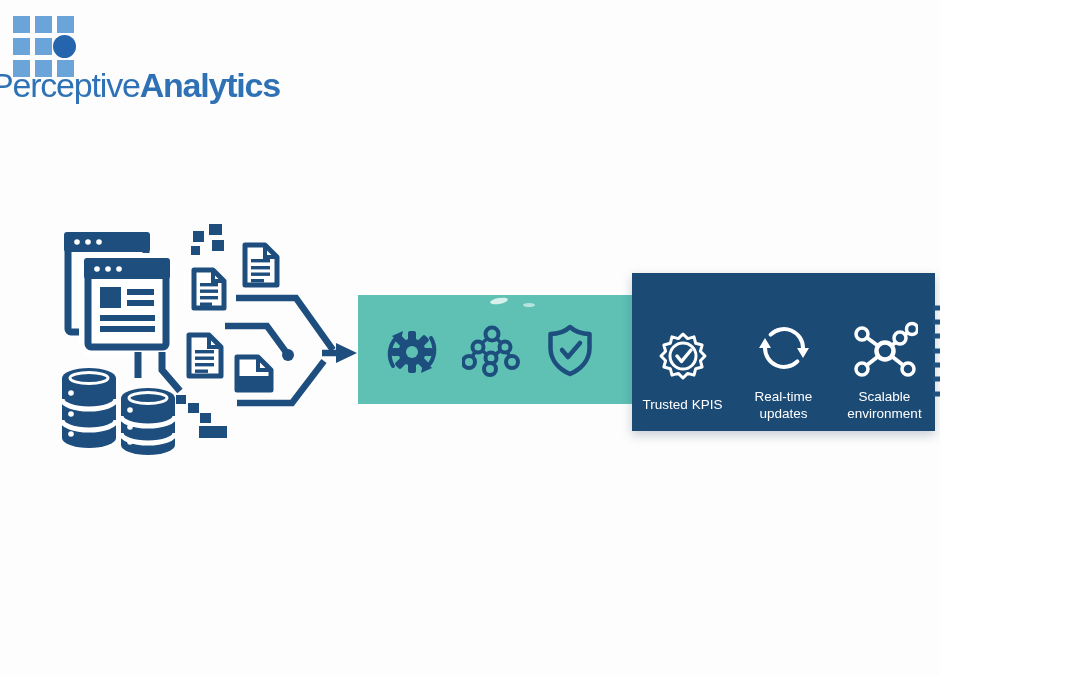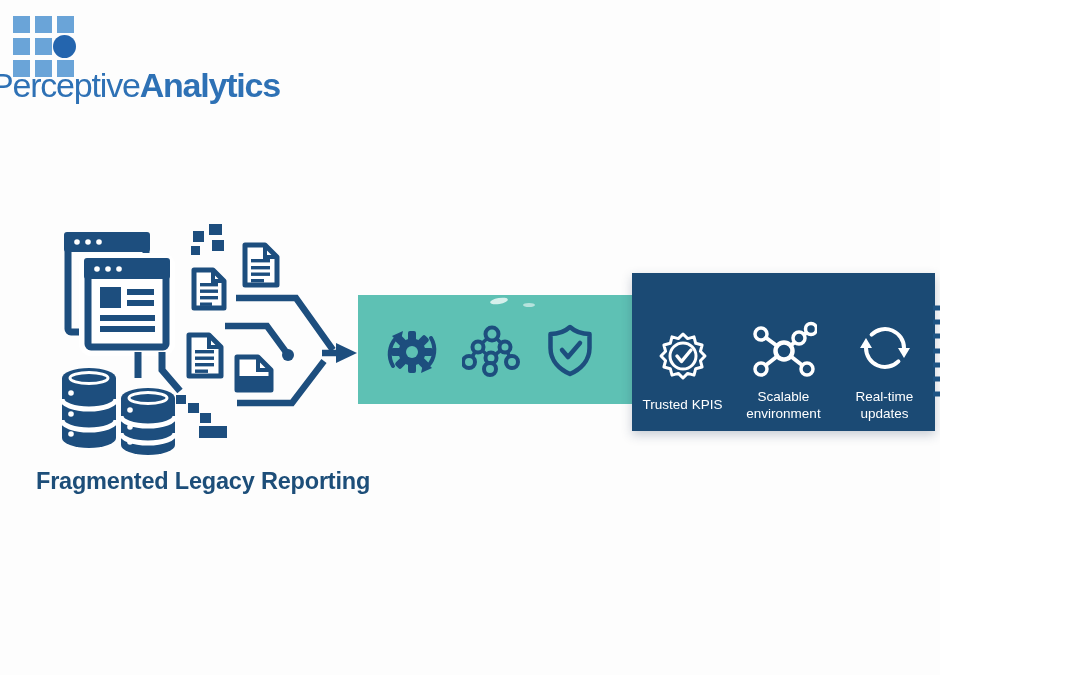--- a/index.html
+++ b/index.html
@@ -151,21 +151,20 @@
     <g>
       <path class="ns" stroke-width="6.5" d="M236,298 H296 L333,350"></path>
       <path class="ns" stroke-width="6.5" d="M225,326 H267 L286,352"></path>
       <circle class="nf" cx="288" cy="355" r="6"></circle>
       <path class="ns" stroke-width="6.5" d="M237,403 H292 L324,361"></path>
       <path class="ns" stroke-width="6.5" d="M322,353 H338"></path>
       <path class="nf" d="M336,343 L357,353 L336,363 z"></path>
     </g>
   </svg>
 
-  <div class="caption">Fragmented Legacy Reporting</div>
 
   <div class="band">
 
     <svg class="abs" style="left:24px;top:27px" width="60" height="60" viewBox="-30 -30 60 60">
       <g class="nf">
         <rect x="-4" y="-21" width="8" height="10" rx="2"></rect>
         <rect x="-4" y="-21" width="8" height="10" rx="2" transform="rotate(45)"></rect>
         <rect x="-4" y="-21" width="8" height="10" rx="2" transform="rotate(90)"></rect>
         <rect x="-4" y="-21" width="8" height="10" rx="2" transform="rotate(135)"></rect>
         <rect x="-4" y="-21" width="8" height="10" rx="2" transform="rotate(180)"></rect>
@@ -208,46 +207,46 @@
           <polygon class="ws" stroke-width="3" stroke-linejoin="round" points="22.0,0.0 17.4,4.7 19.1,11.0 12.7,12.7 11.0,19.1 4.7,17.4 0.0,22.0 -4.7,17.4 -11.0,19.1 -12.7,12.7 -19.1,11.0 -17.4,4.7 -22.0,0.0 -17.4,-4.7 -19.1,-11.0 -12.7,-12.7 -11.0,-19.1 -4.7,-17.4 -0.0,-22.0 4.7,-17.4 11.0,-19.1 12.7,-12.7 19.1,-11.0 17.4,-4.7"></polygon>
           <circle class="ws" stroke-width="3" r="13"></circle>
           <path class="ws" stroke-width="3.5" stroke-linecap="round" stroke-linejoin="round" d="M-6,0 L-1.5,5.5 L8,-6"></path>
         </svg>
       </div>
       <div class="plabel">Trusted KPIS</div>
     </div>
 
     <div class="pcol">
       <div class="picon">
+        <svg width="56" height="56" viewBox="-28 -28 56 56">
+          <path class="ws" stroke-width="4" stroke-linecap="round" d="M-13.4,-13.4 A19,19 0 0 1 19,0"></path>
+          <polygon class="wf" points="19,10 13,0 25,0"></polygon>
+          <path class="ws" stroke-width="4" stroke-linecap="round" d="M13.4,13.4 A19,19 0 0 1 -19,0"></path>
+          <polygon class="wf" points="-19,-10 -13,0 -25,0"></polygon>
+        </svg>
+      </div>
+      <div class="plabel">Real-time updates</div>
+    </div>
+
+    <div class="pcol">
+      <div class="picon">
         <svg width="66" height="62" viewBox="-33 -31 66 62">
           <path class="ws" stroke-width="4" d="M0,3 L-23,-14 M0,3 L-23,21 M0,3 L23,21 M0,3 L27,-19"></path>
           <g fill="var(--panel)" stroke="#fff" stroke-width="3.5">
             <circle cx="-23" cy="-14" r="6"></circle>
             <circle cx="-23" cy="21" r="6"></circle>
             <circle cx="23" cy="21" r="6"></circle>
             <circle cx="15" cy="-10" r="6"></circle>
             <circle cx="27" cy="-19" r="5.5"></circle>
             <circle cx="0" cy="3" r="8.5" stroke-width="4.5"></circle>
           </g>
         </svg>
       </div>
       <div class="plabel">Scalable environment</div>
     </div>
-
-    <div class="pcol">
-      <div class="picon">
-        <svg width="56" height="56" viewBox="-28 -28 56 56">
-          <path class="ws" stroke-width="4" stroke-linecap="round" d="M-13.4,-13.4 A19,19 0 0 1 19,0"></path>
-          <polygon class="wf" points="19,10 13,0 25,0"></polygon>
-          <path class="ws" stroke-width="4" stroke-linecap="round" d="M13.4,13.4 A19,19 0 0 1 -19,0"></path>
-          <polygon class="wf" points="-19,-10 -13,0 -25,0"></polygon>
-        </svg>
-      </div>
-      <div class="plabel">Real-time updates</div>
-    </div>
   </div>
 
   <svg class="abs" style="left:933px;top:298px" width="147" height="107" viewBox="933 298 147 107">
     <g stroke="var(--line)" stroke-width="5" fill="none">
       <path d="M933,308 H1044"></path>
       <path d="M933,322 H1009"></path>
       <path d="M933,336 H1051"></path>
       <path d="M933,351 H989"></path>
       <path d="M933,365 H1021"></path>
       <path d="M933,379 H1034"></path>

